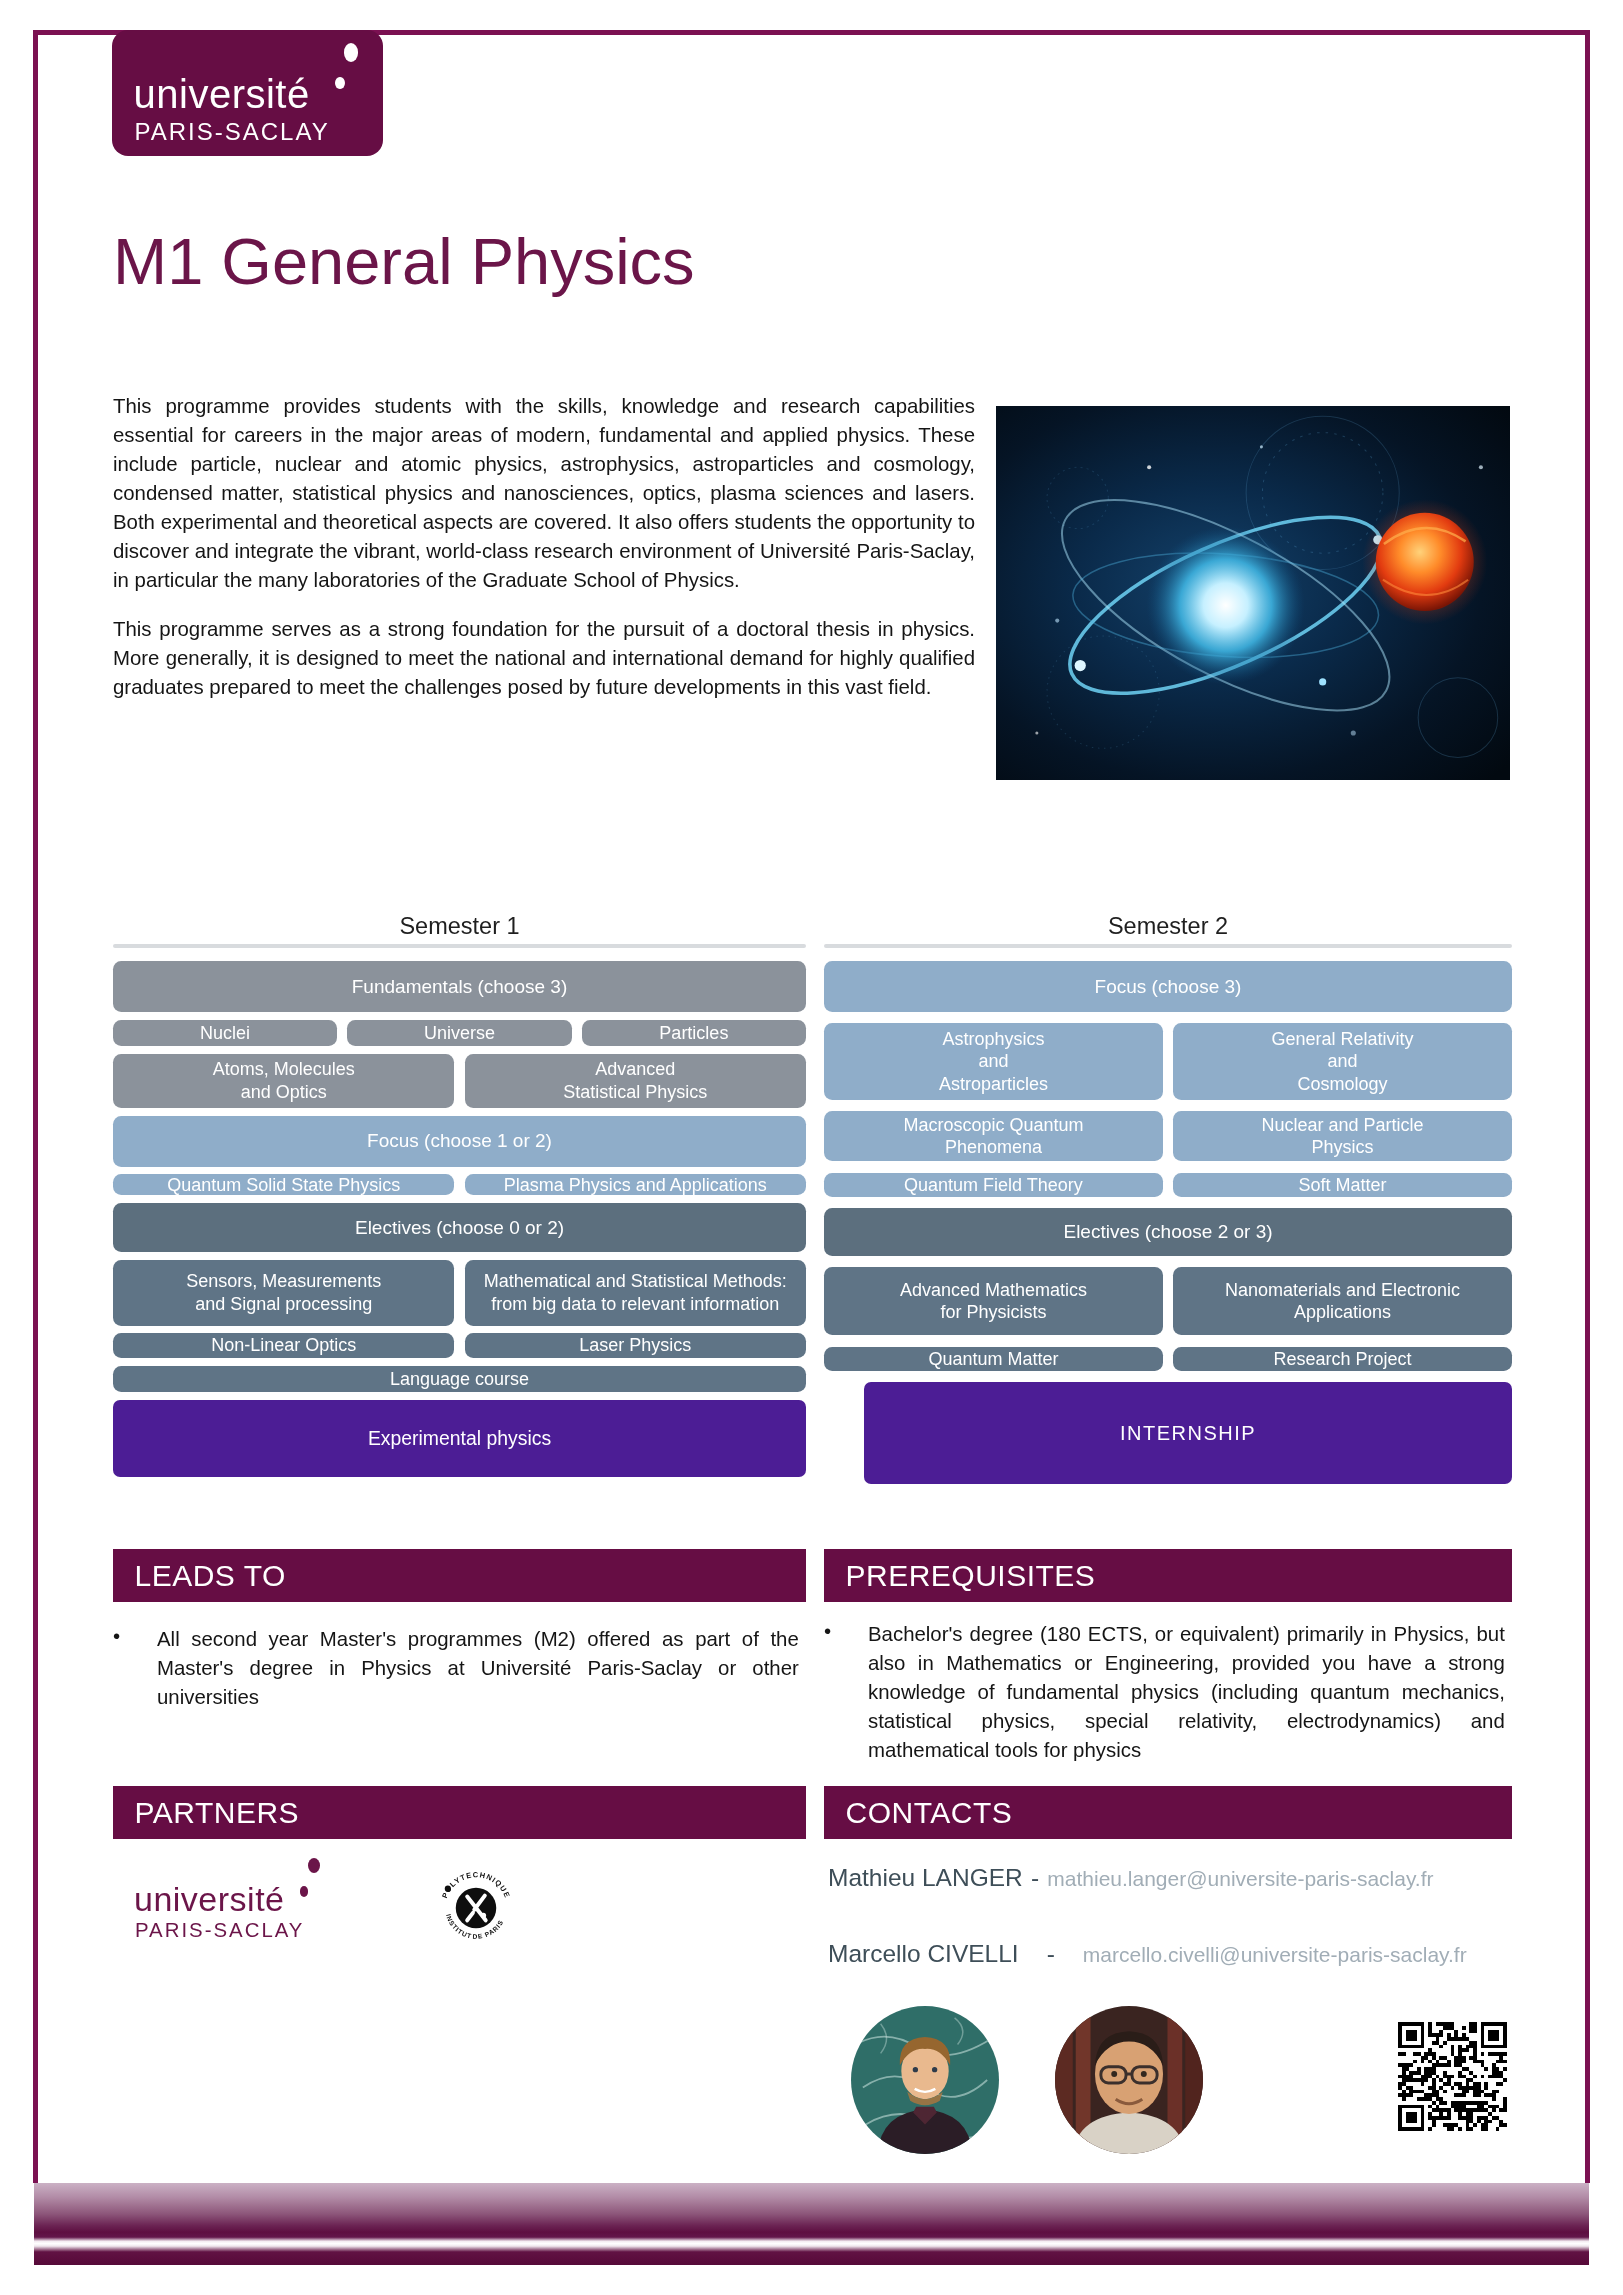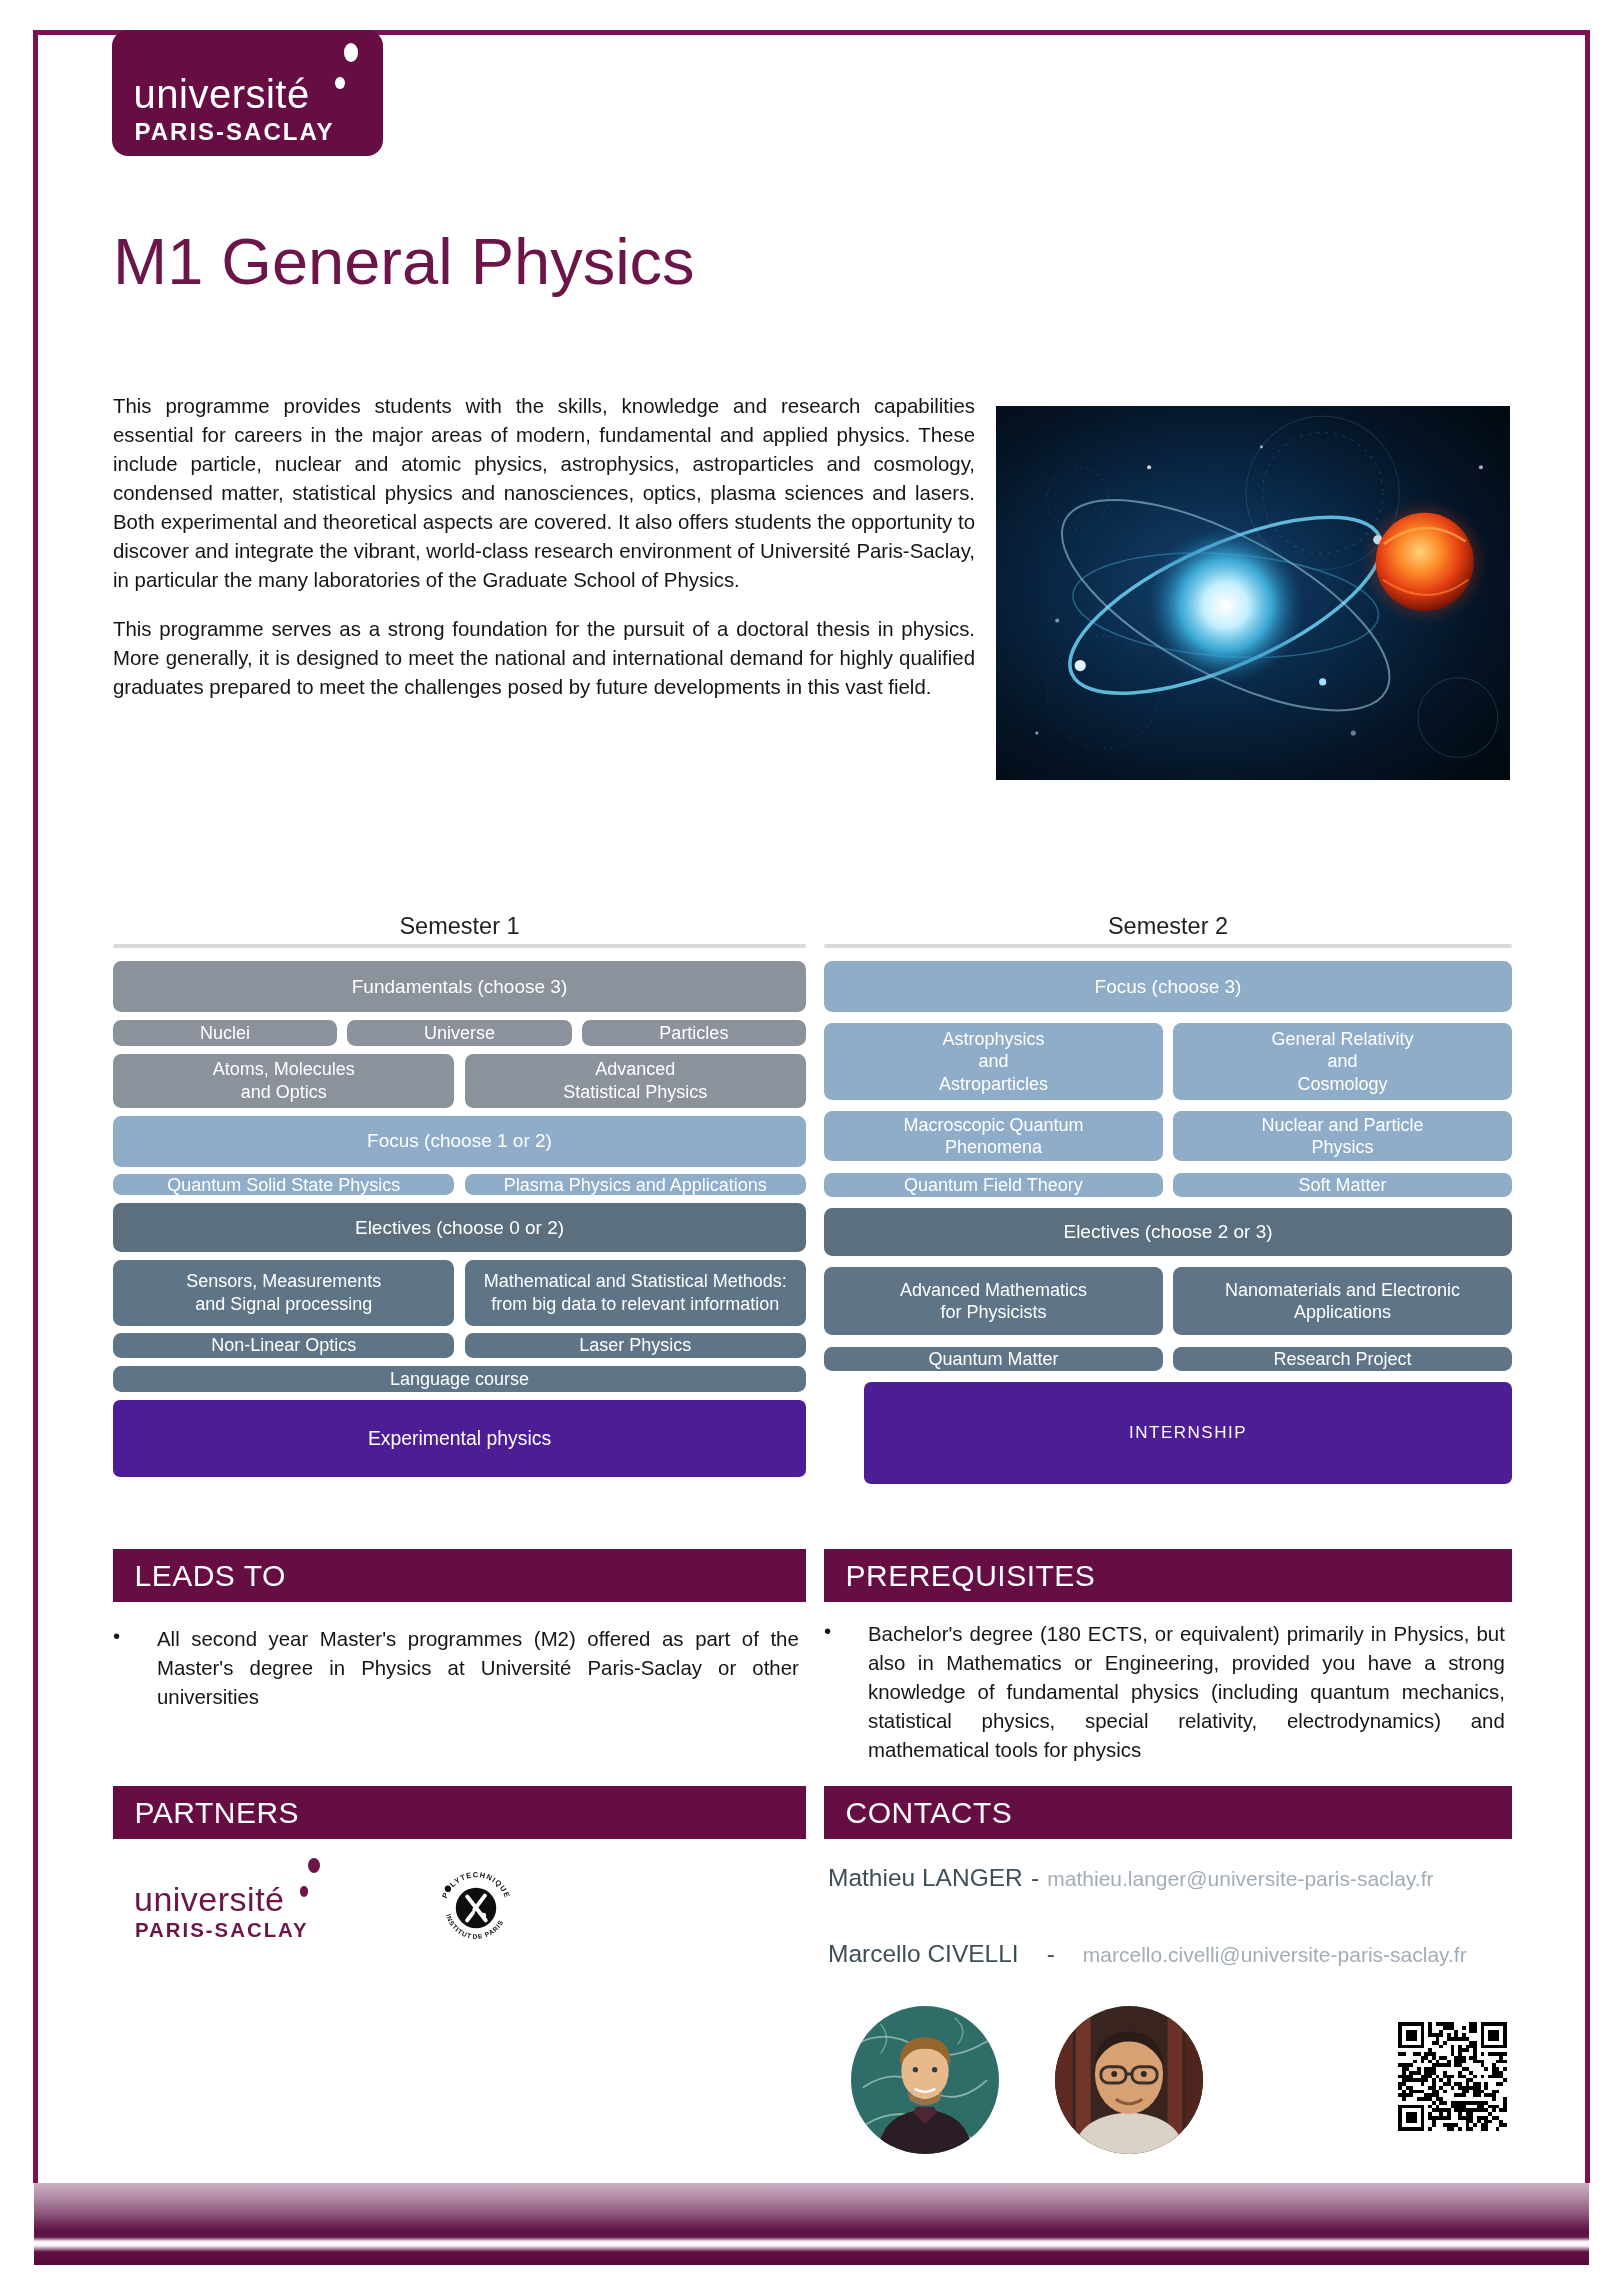--- a/index.html
+++ b/index.html
@@ -13,21 +13,21 @@
   .frame-left{position:absolute;left:33px;top:30px;width:4.6px;height:2153px;background:#7B1152;}
   .frame-right{position:absolute;left:1585px;top:30px;width:4.6px;height:2153px;background:#7B1152;}
   .footer-band{
     position:absolute;left:34px;top:2183px;width:1555px;height:82px;
     background:linear-gradient(180deg,#cbb1c5 0%,#b18aa5 18%,#8c5579 38%,#6b2353 52%,#5e0f41 60%,#63164a 66%,#f3ecf1 71%,#ffffff 74%,#efe7ed 77%,#611243 84%,#5a0c3c 95%,#560a39 100%);
   }
   
   .ups-logo{position:absolute;border-radius:16px;}
   .ups-logo.header{left:112px;top:30px;width:271px;height:126px;background:#660D44;}
   .ups-line1{position:absolute;font-size:40px;letter-spacing:0.5px;}
-  .ups-line2{position:absolute;font-weight:bold;letter-spacing:2px;text-align:right;}
+  .ups-line2{position:absolute;font-weight:normal;letter-spacing:2px;text-align:right;}
   .header .ups-line1{left:21.5px;top:42px;color:#ffffff;}
   .header .ups-line2{left:22.5px;top:88px;font-size:24px;color:#ffffff;}
   .ups-dot{position:absolute;border-radius:50%;}
   .header .dot1{left:232px;top:13.3px;width:14.3px;height:18.4px;background:#ffffff;}
   .header .dot2{left:223px;top:47px;width:9.7px;height:12.3px;background:#ffffff;}
   .ups-logo.partner{left:134px;top:1866px;width:225px;height:89px;background:transparent;}
   .partner .ups-line1{left:0;top:14.3px;color:#6B1549;font-size:34px;}
   .partner .ups-line2{left:1px;top:53px;font-size:20.4px;color:#6B1549;}
   .partner .dot1{left:174px;top:-8.2px;width:12.3px;height:15.3px;background:#6B1549;}
   .partner .dot2{left:166px;top:20.4px;width:8.2px;height:10.2px;background:#6B1549;}
@@ -57,21 +57,21 @@
   .col.c2{left:824px;width:688px;gap:11.2px;}
   .row{display:flex;gap:10.2px;}
   .row>*{flex:1;}
   .grp,.course,.darkbox{
     border-radius:8.2px;color:#ffffff;display:flex;align-items:center;justify-content:center;
     text-align:center;white-space:pre-line;box-sizing:border-box;
   }
   .grp{font-size:19px;}
   .course{font-size:18px;line-height:1.25;}
   .darkbox{font-size:19.4px;border-radius:7px;background:#4c1d95;}
-  .internship{letter-spacing:1.5px;font-size:17px;margin-left:40px;}
+  .internship{letter-spacing:1.5px;font-size:20px;margin-left:40px;}
   .gray{background:#8B929B;}
   .blue{background:#8FADC9;}
   .slateh{background:#5C6F7E;}
   .slate{background:#5F7486;}
   
   .blist{position:absolute;margin:0;padding:0;list-style:none;}
   .blist.leads{left:113px;top:1625px;width:693px;}
   .blist.prereq{left:824px;top:1620px;width:688px;}
   .blist li{display:flex;}
   .bullet{width:44px;font-size:20.4px;color:#151515;flex:none;}

